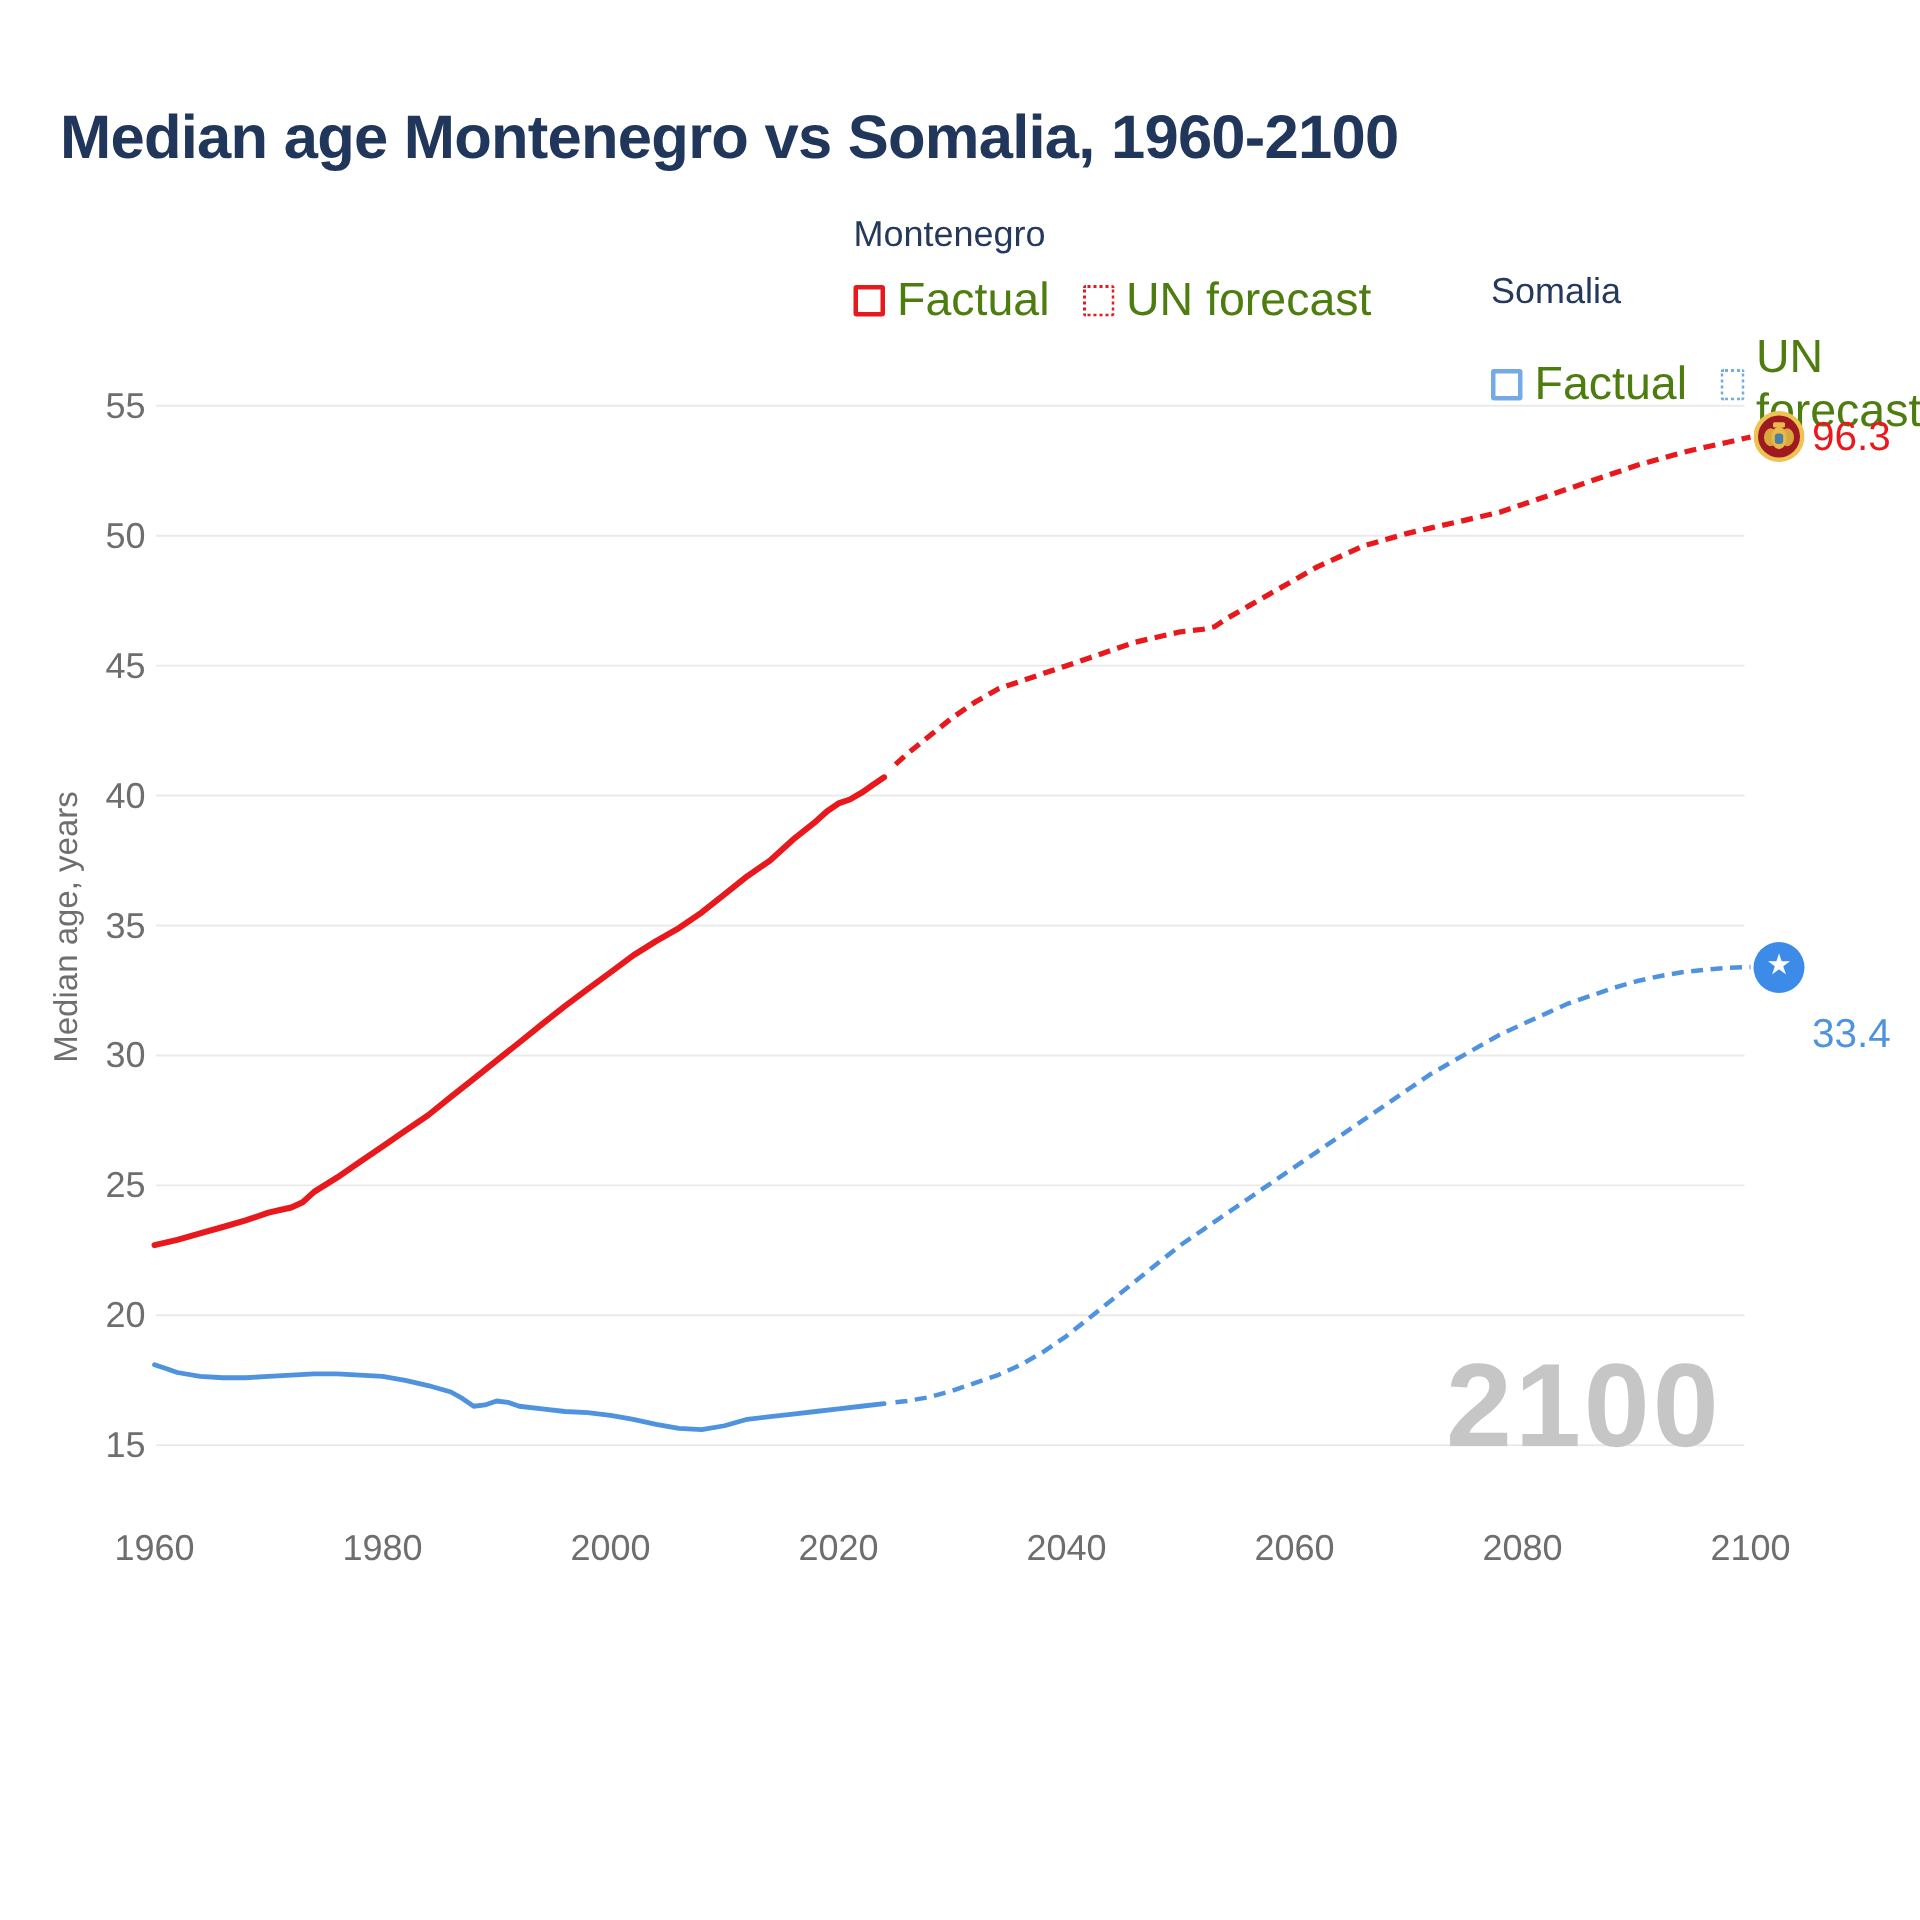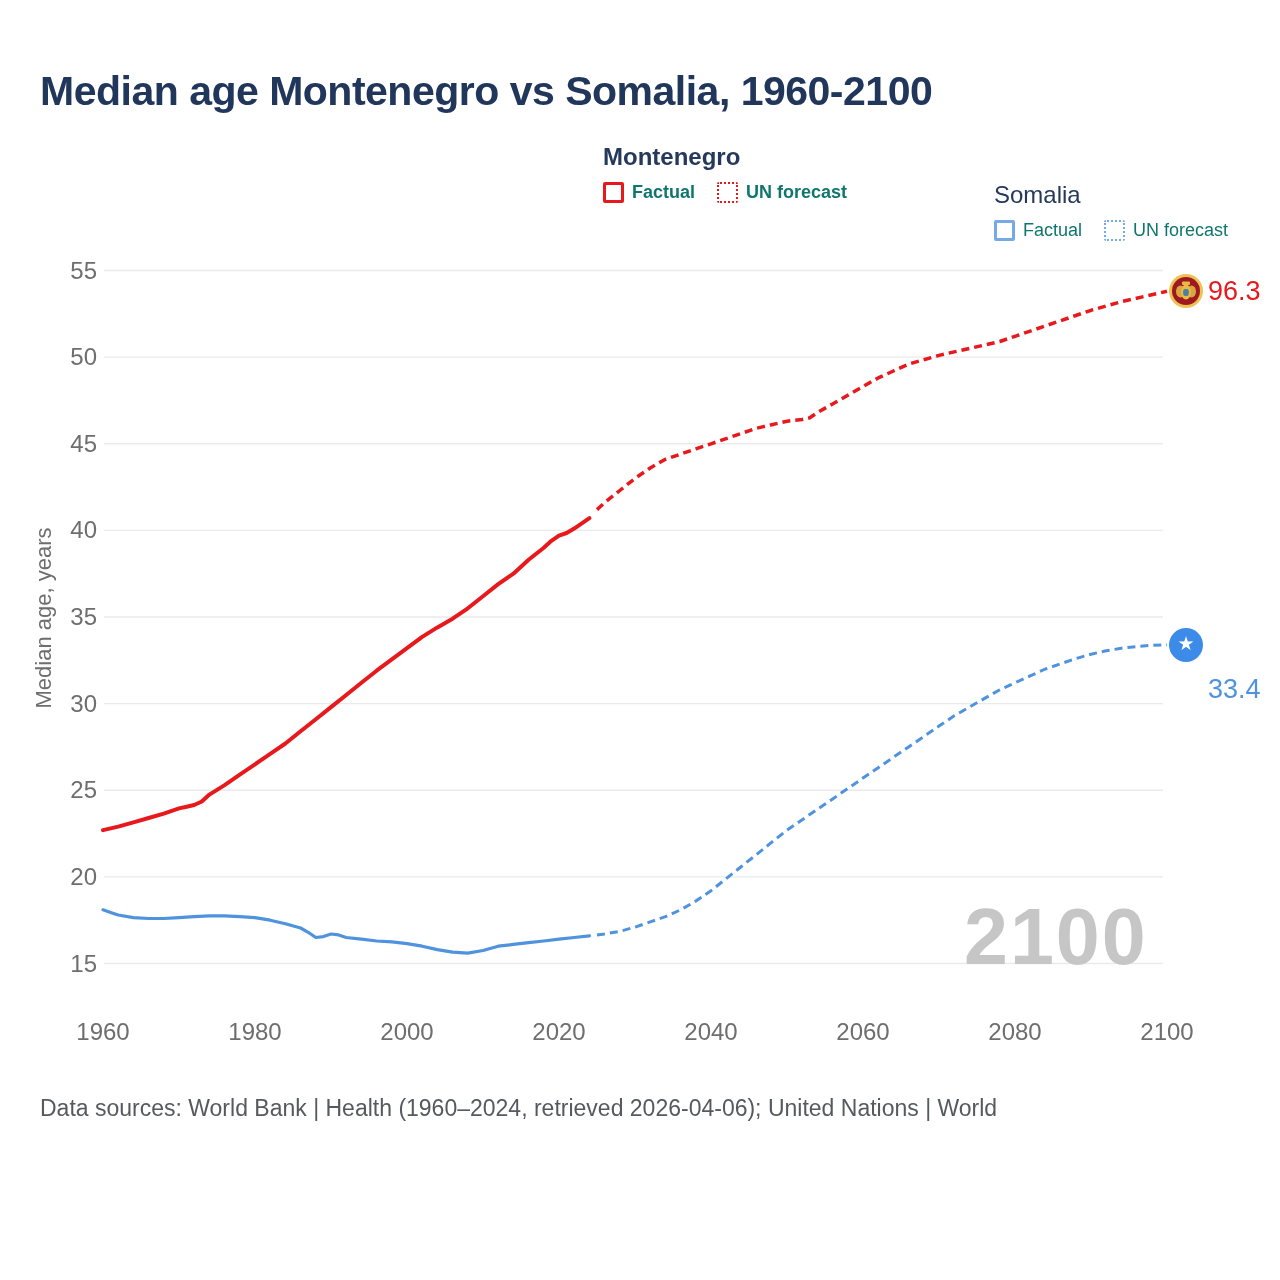--- a/index.html
+++ b/index.html
@@ -1,31 +1,31 @@
 <!DOCTYPE html>
 <html><head>
 <meta charset="utf-8">
 <style>
   html,body{margin:0;padding:0;background:#ffffff;}
   #page{position:relative;width:1280px;height:1280px;background:#ffffff;overflow:hidden;
         font-family:"Liberation Sans","DejaVu Sans",sans-serif;}
   #title{position:absolute;left:40px;top:68px;font-size:41px;font-weight:700;color:#21365b;letter-spacing:-0.5px;}
   
   .legend-group{position:absolute;top:143px;}
-  #legend-montenegro{left:603px;font-weight:bold;}
+  #legend-montenegro{left:569px;}
   #legend-somalia{left:994px;margin-top:38px;}
   .legend-header{font-size:24px;color:#24395b;margin-bottom:11px;}
   .legend-row{display:flex;align-items:center;gap:22px;}
   .legend-item{display:flex;align-items:center;gap:8px;cursor:pointer;}
   .swatch{width:21px;height:21px;box-sizing:border-box;background:#fff;border-radius:2px;}
   .swatch.red-solid{border:3px solid #e8191d;}
   .swatch.red-dotted{border:2px dotted #e8191d;}
   .swatch.blue-solid{border:3px solid #74abe6;}
   .swatch.blue-dotted{border:2px dotted #74abe6;}
-  .legend-label{font-size:18px;color:#0f766e;}
+  .legend-label{font-size:31px;color:#4d7c0f;}
   
   #ylabel{position:absolute;left:44px;top:618px;transform:translate(-50%,-50%) rotate(-90deg);
           font-size:22px;color:#6e6e6e;white-space:nowrap;}
   #chart-svg{position:absolute;left:0;top:0;}
   
   #watermark{position:absolute;left:964px;top:891px;font-size:79px;font-weight:700;color:#c6c6c6;letter-spacing:2px;}
   
   .end-marker{position:absolute;width:34px;height:34px;border-radius:50%;display:flex;align-items:center;justify-content:center;}
   #marker-somalia{background:#3d8be8;}
   .star{color:#ffffff;font-size:19px;line-height:1;transform:translateY(-1px);}
@@ -119,16 +119,15 @@
     </svg>
   </div>
   <div class="end-value" id="value-montenegro" style="left: 1208px; top: 276.29px;">96.3</div>
 
   <div class="end-marker" id="marker-somalia" style="left: 1169px; top: 627.72px;">
     <span class="star">★</span>
   </div>
   <div class="end-value" id="value-somalia" style="left: 1208px; top: 629.72px; margin-top: 44px;">33.4</div>
 
   <div id="footer">
-    <div>Data sources: World Bank | Health (1960–2024, retrieved 2026-04-06); United Nations | World</div>
   </div>
 
 </div>
 
 </body></html>

